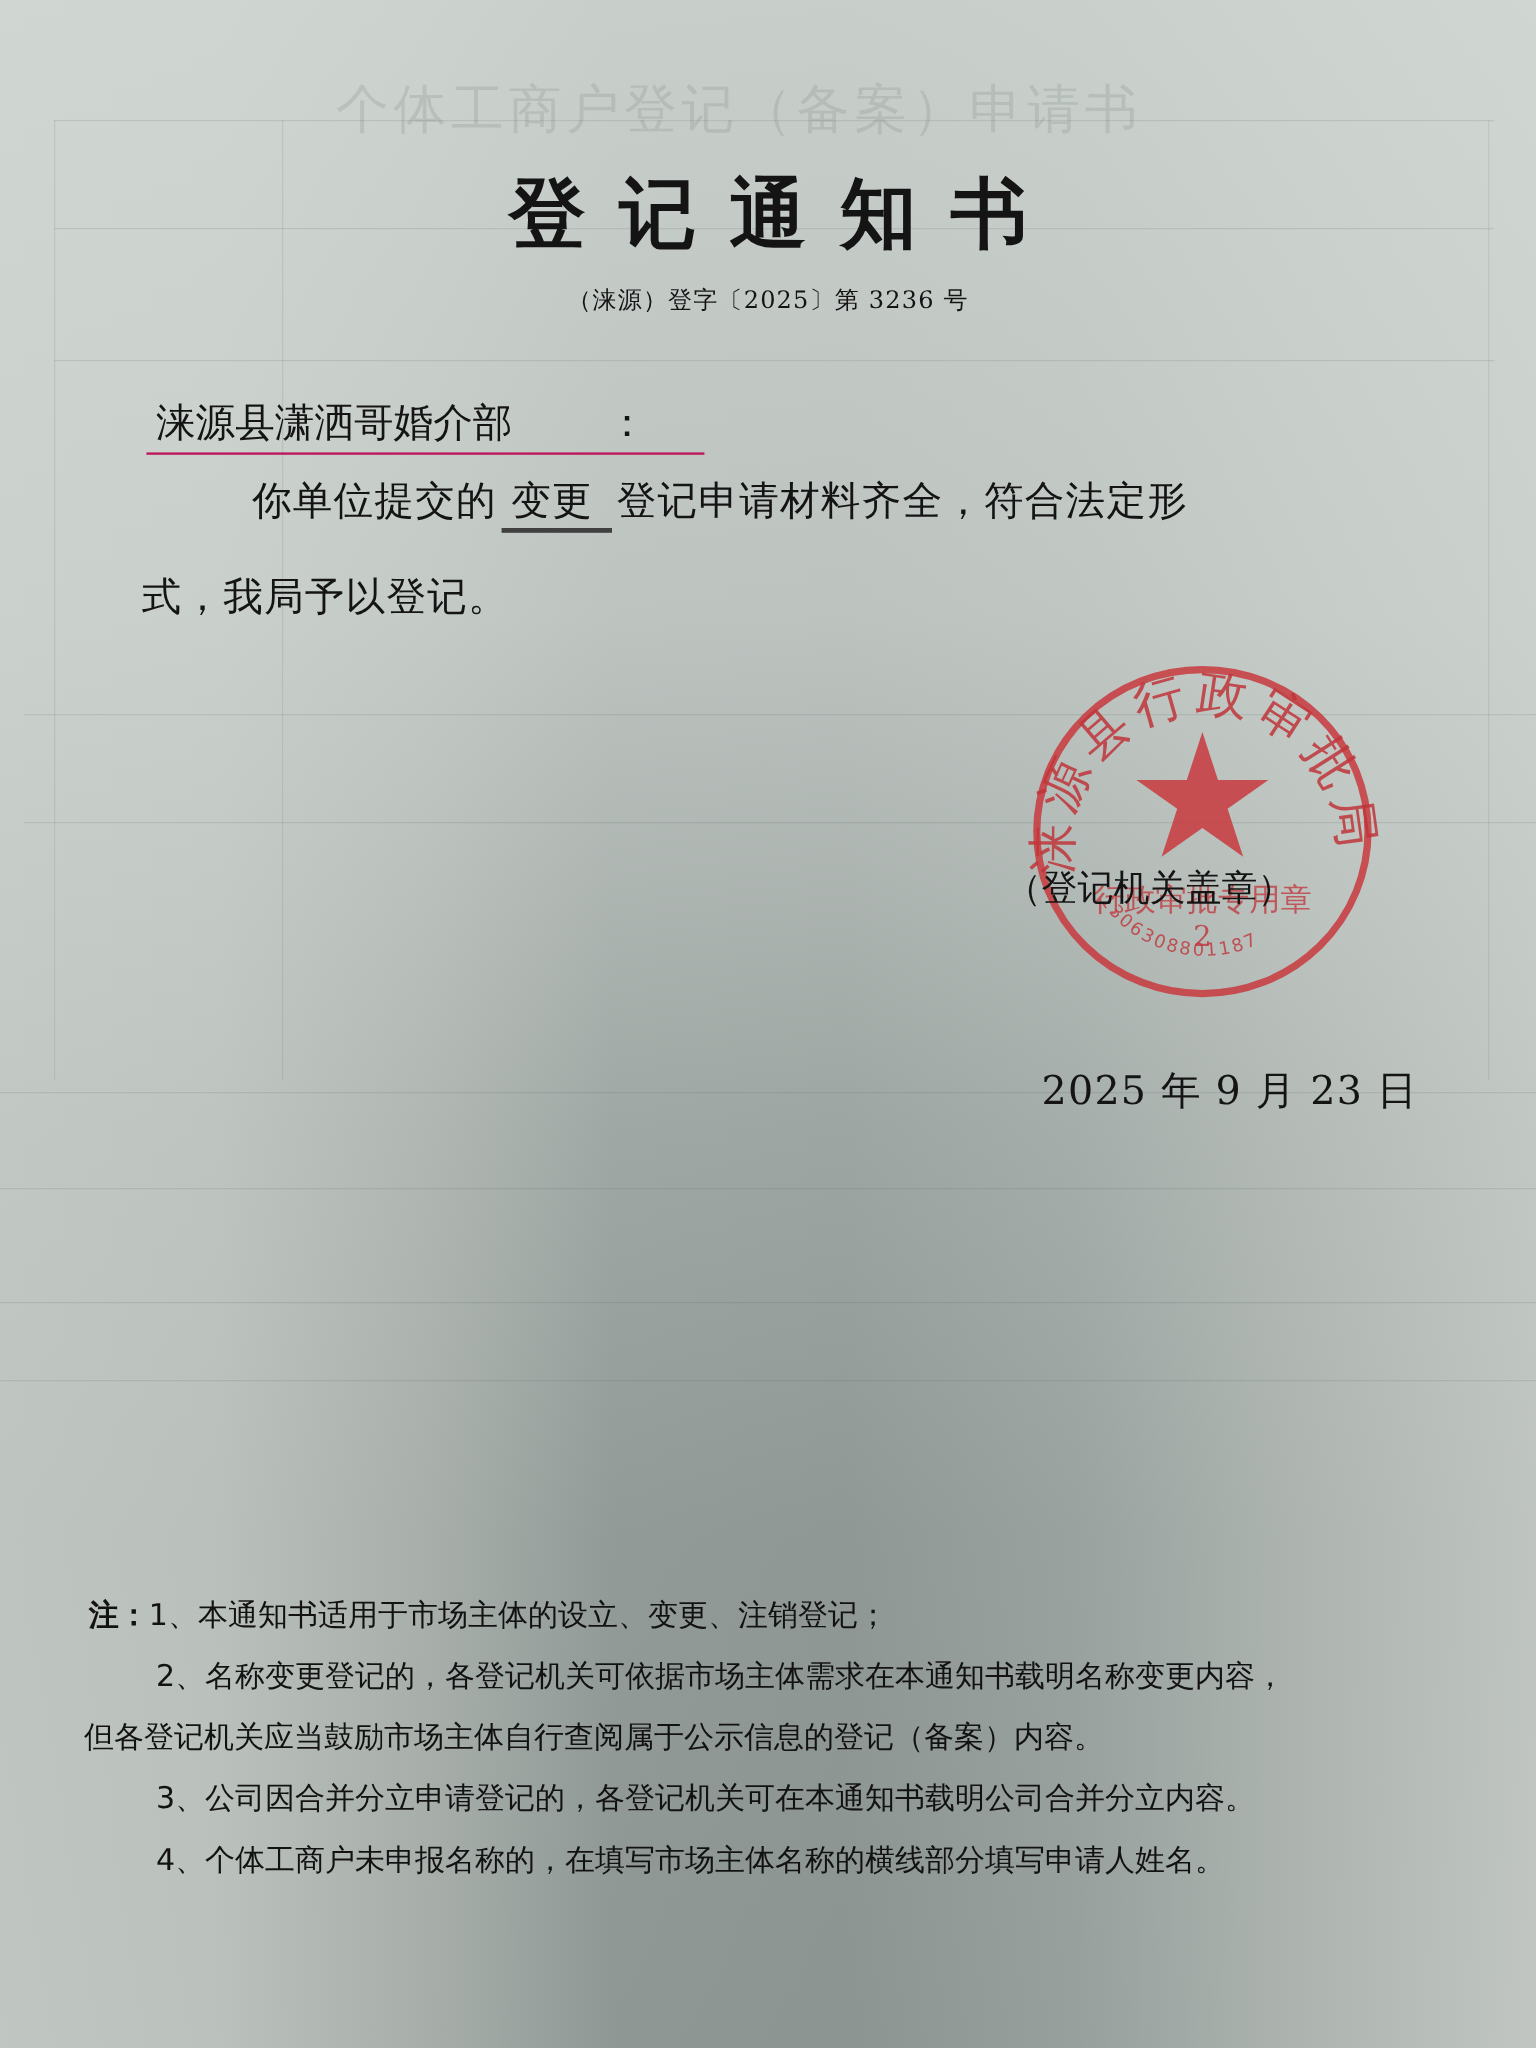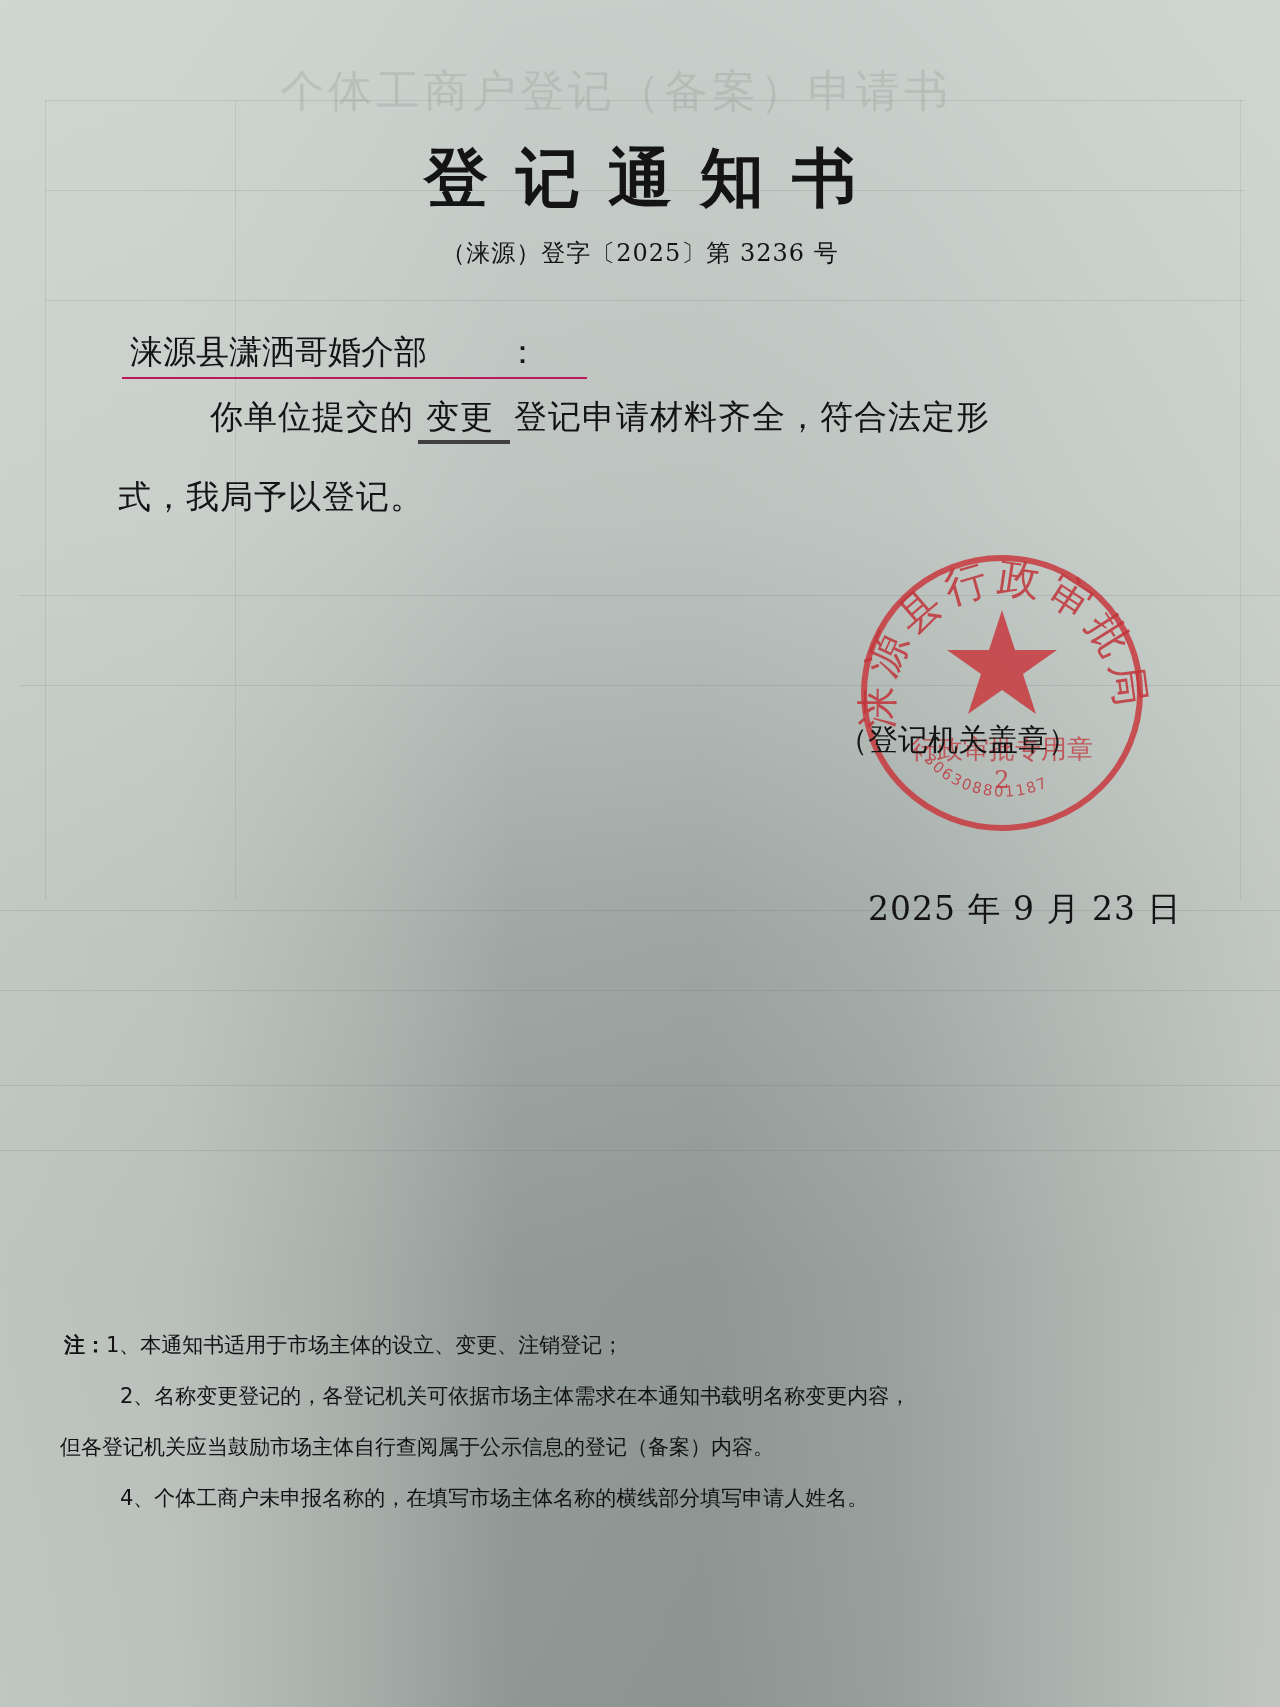--- a/index.html
+++ b/index.html
@@ -25,21 +25,21 @@
     .ghost-line { position: absolute; height: 1px; background: rgba(60,70,66,0.12); }
     .ghost-vline { position: absolute; width: 1px; background: rgba(60,70,66,0.10); }
 
     .title {
       position: absolute; left: 0; width: 1280px; top: 135px; text-align: center;
       font-family: "DejaVu Sans", sans-serif; font-weight: bold;
       font-size: 64px; letter-spacing: 28px; text-indent: 28px;
     }
     .docno {
       position: absolute; left: 0; width: 1280px; top: 237px; text-align: center;
-      font-size: 24px; letter-spacing: 1px;
+      font-size: 20px; letter-spacing: 1px;
     }
     .addressee {
       position: absolute; left: 122px; top: 330px; width: 465px;
       font-size: 33px; border-bottom: 2px solid #be185d; padding-bottom: 2px;
       white-space: nowrap;
     }
     .addressee .name { display: inline-block; padding-left: 8px; }
     .addressee .colon { position: absolute; right: 48px; }
     .body-line1 {
       position: absolute; left: 210px; top: 395px; font-size: 33px; white-space: nowrap; letter-spacing: 1px;
@@ -54,22 +54,22 @@
       position: absolute; left: 852px; top: 548px; width: 300px; height: 290px;
     }
     .seal-label {
       position: absolute; left: 838px; top: 720px; font-size: 30px; white-space: nowrap;
       font-family: "DejaVu Sans", sans-serif;
     }
     .date {
       position: absolute; left: 868px; top: 887px; font-size: 33px; white-space: nowrap; letter-spacing: 1px;
     }
     .notes {
-      position: absolute; left: 64px; top: 1320px; width: 1200px;
-      font-family: "DejaVu Sans", sans-serif; font-size: 21px; line-height: 51px; color: #121212;
+      position: absolute; left: 74px; top: 1320px; width: 1200px;
+      font-family: "DejaVu Sans", sans-serif; font-size: 25px; line-height: 51px; color: #121212;
     }
     .notes .line { white-space: nowrap; }
     .notes .indent { padding-left: 56px; }
     .notes .noindent { margin-left: -4px; }
     .notes .head { font-weight: bold; }
   </style>
 </head>
 <body>
 
 <div class="paper-lighten"></div>
@@ -118,14 +118,15 @@
   </text>
 </svg>
 <div class="seal-label">（登记机关盖章）</div>
 
 <div class="date">2025 年 9 月 23 日</div>
 
 <div class="notes">
   <div class="line"><span class="head">注：</span><span>1、本通知书适用于市场主体的设立、变更、注销登记；</span></div>
   <div class="line indent">2、名称变更登记的，各登记机关可依据市场主体需求在本通知书载明名称变更内容，</div>
   <div class="line noindent">但各登记机关应当鼓励市场主体自行查阅属于公示信息的登记（备案）内容。</div>
+  <div class="line indent">3、公司因合并分立申请登记的，各登记机关可在本通知书载明公司合并分立内容。</div>
   <div class="line indent">4、个体工商户未申报名称的，在填写市场主体名称的横线部分填写申请人姓名。</div>
 </div>
 
 </body></html>

